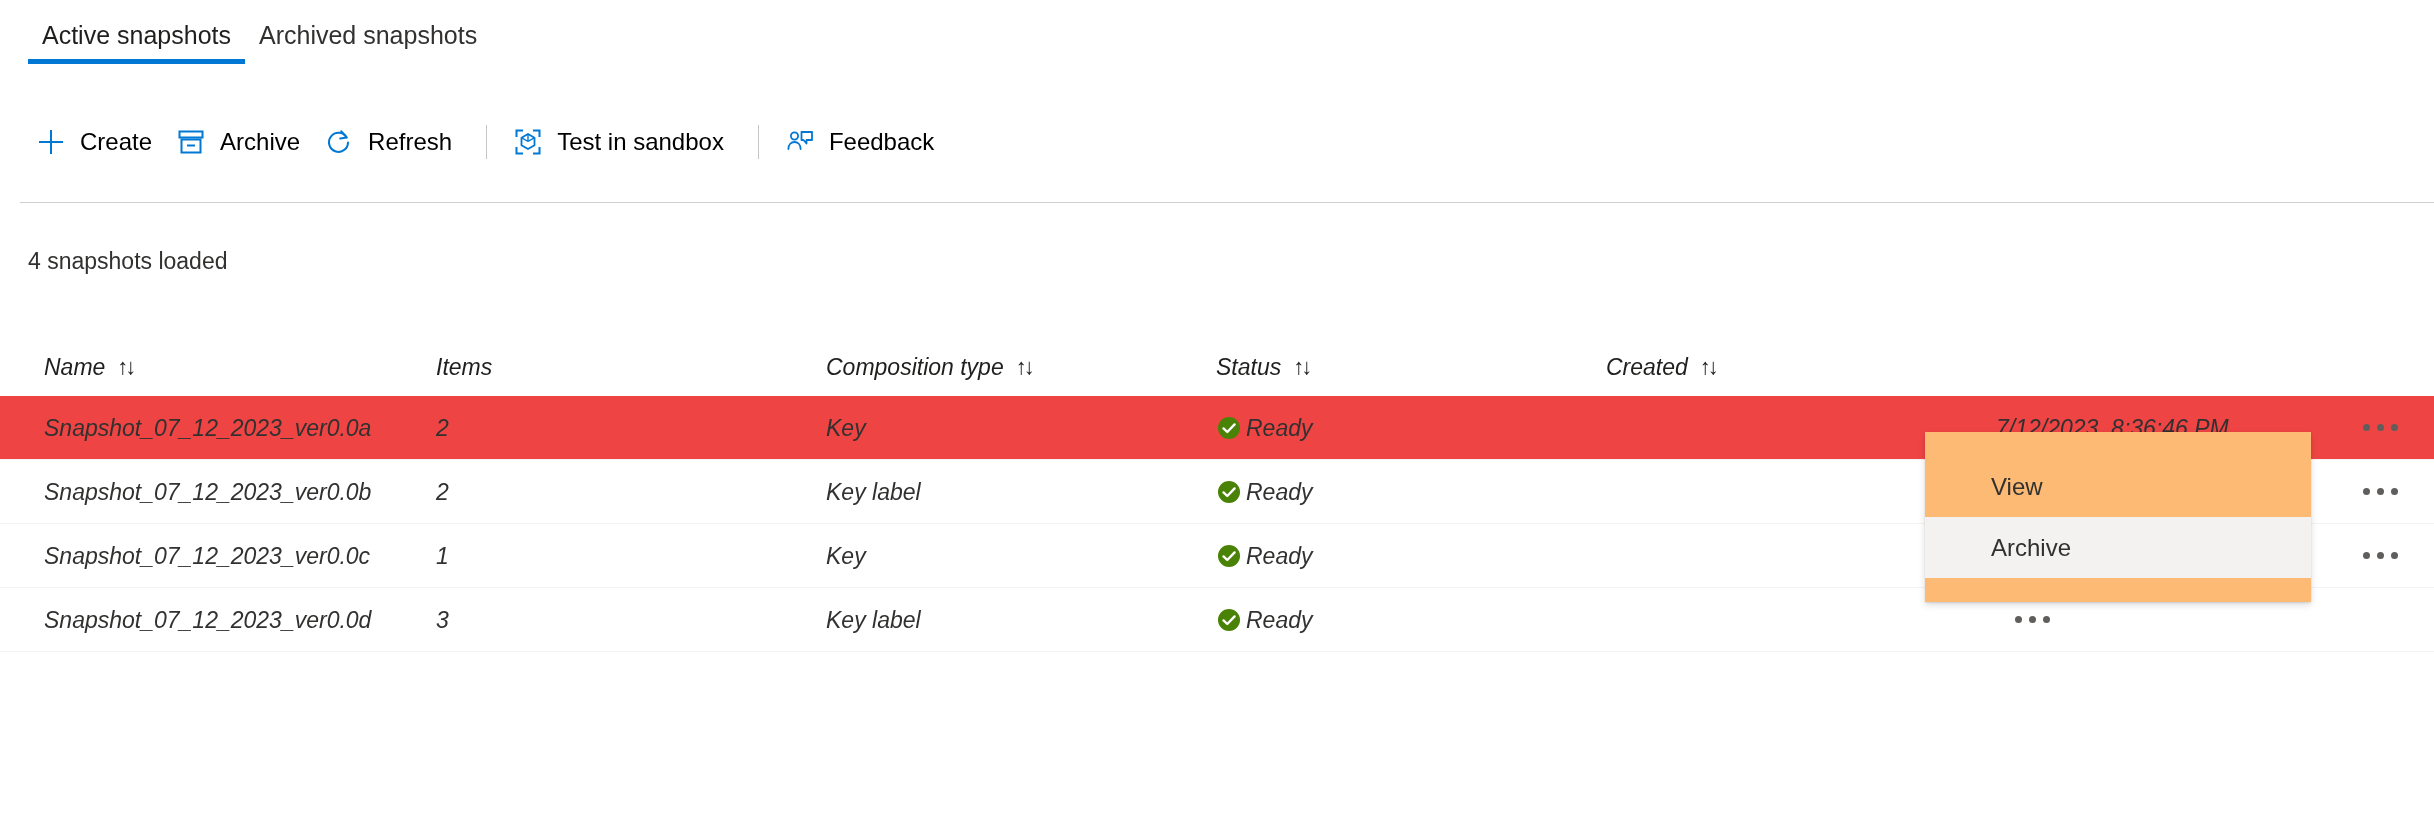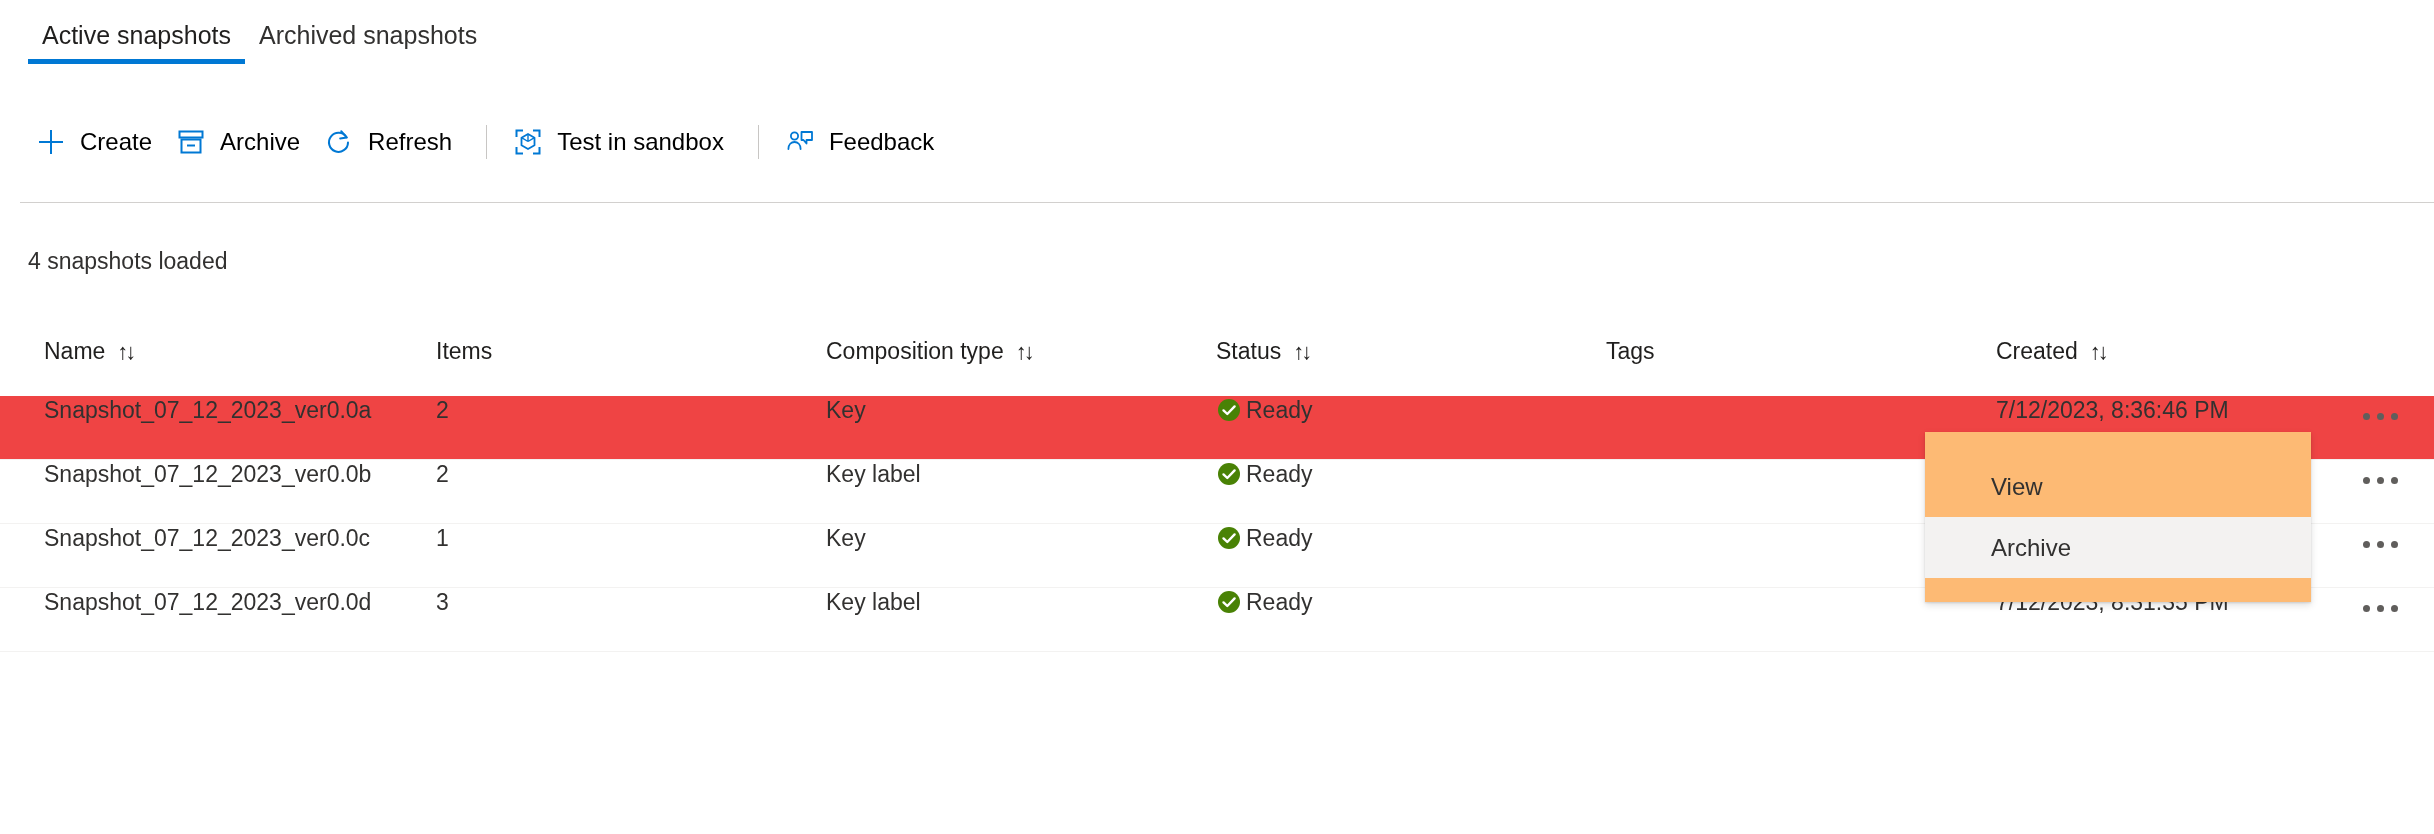--- a/index.html
+++ b/index.html
@@ -90,24 +90,26 @@
   }
 
   
   .table {
     position: absolute;
     left: 0; top: 338px;
     width: 2434px;
   }
   .row {
     display: flex;
+    align-items: center;
     height: 64px;
     padding-left: 44px;
     padding-right: 18px;
     position: relative;
+    font-style: italic;
   }
   .row.header { height: 58px; }
   .row.data { border-bottom: 1px solid #f3f2f1; }
   .row.data.selected { background: #ef4444; }
 
   .c-name  { width: 392px; flex: 0 0 392px; }
   .c-items { width: 390px; flex: 0 0 390px; }
   .c-comp  { width: 390px; flex: 0 0 390px; }
   .c-status{ width: 390px; flex: 0 0 390px; }
   .c-tags  { width: 390px; flex: 0 0 390px; }
@@ -270,25 +272,20 @@
       <div class="c-comp">
         <div class="hcell">
           <span>Composition type</span>
           <span class="sort-glyph">↑↓</span>
         </div>
       </div>
       <div class="c-status">
         <div class="hcell">
           <span>Status</span>
           <span class="sort-glyph">↑↓</span>
-        </div>
-      </div>
-      <div class="c-tags">
-        <div class="hcell">
-          <span>Tags</span>
         </div>
       </div>
       <div class="c-created">
         <div class="hcell">
           <span>Created</span>
           <span class="sort-glyph">↑↓</span>
         </div>
       </div>
       <div class="c-actions"></div>
     </div>
@@ -372,21 +369,20 @@
       <div class="c-status">
         <div class="status-cell">
           <svg class="status-icon" viewBox="0 0 26 26">
             <circle cx="13" cy="13" r="11" fill="#498205"></circle>
             <path d="M7.5 13.4 L11.3 17 L18.6 9.4" stroke="#ffffff" stroke-width="2.4" fill="none" stroke-linecap="round" stroke-linejoin="round"></path>
           </svg>
           <span class="cell">Ready</span>
         </div>
       </div>
       <div class="c-tags"><span class="cell"></span></div>
-      <div class="c-created"><span class="cell">7/12/2023, 8:31:35 PM</span></div>
       <div class="c-actions">
         <div class="ellipsis-btn">
             <i></i>
             <i></i>
             <i></i>
           </div>
       </div>
     </div>
 
   </div>

